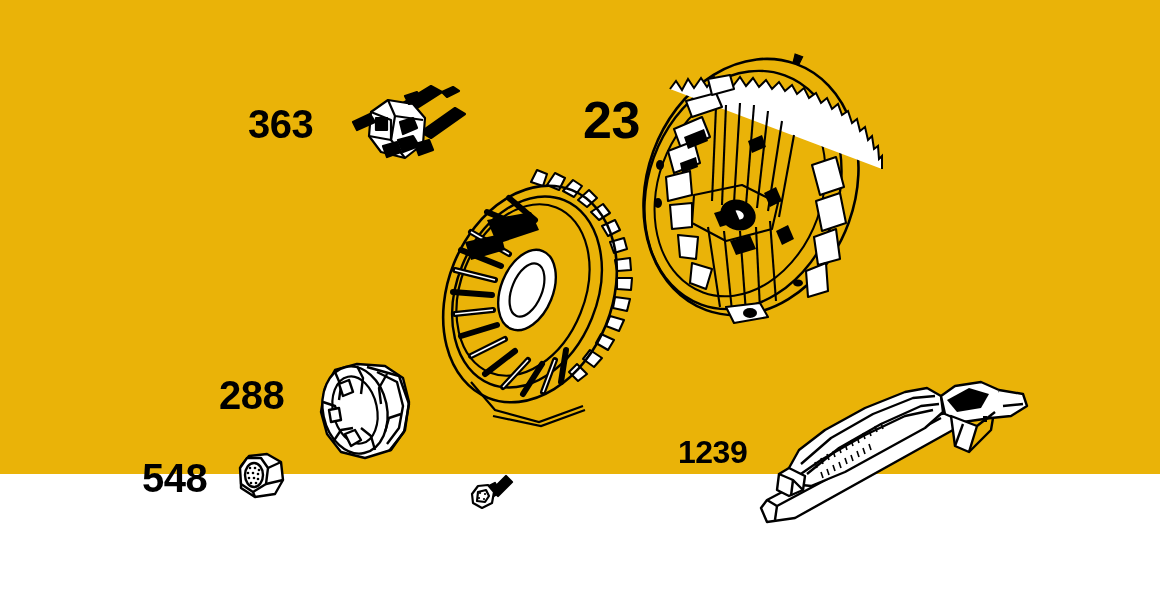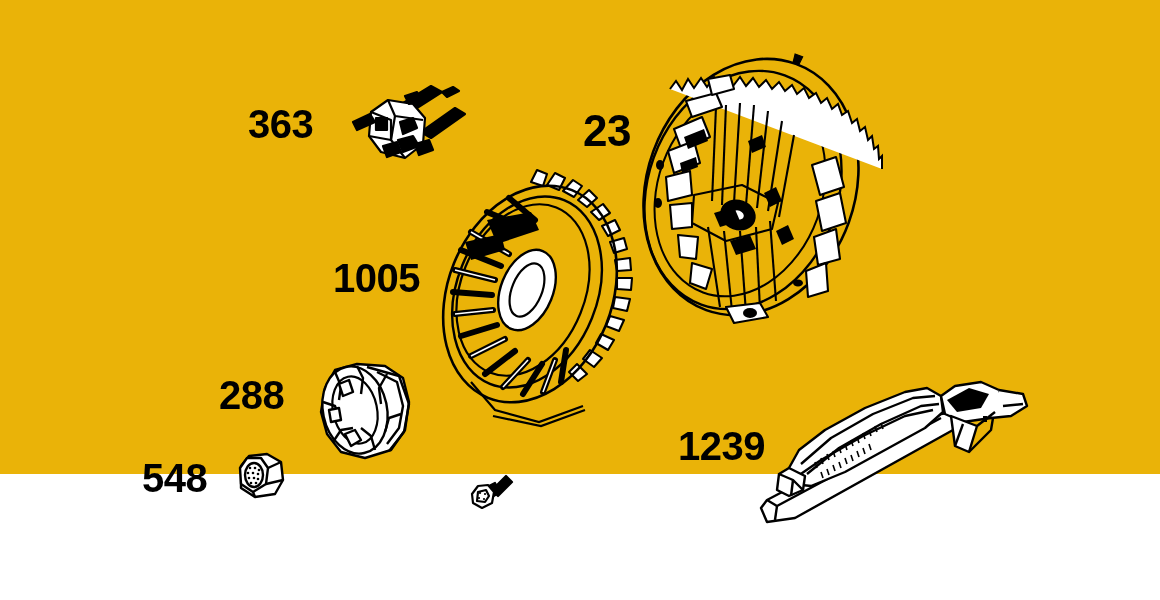--- a/index.html
+++ b/index.html
@@ -330,24 +330,23 @@
         <path d="M196 44 L200 74 L214 80 L222 54 Z" fill="#fff"></path>
         <path d="M200 74 L208 52"></path>
         <path d="M214 80 L236 58 L238 46"></path>
         <path d="M222 54 L240 40"></path>
       </g>
     </svg>
   </div>
 
   <div class="callout" style="left:248px;top:104px;font-size:40px;">363</div>
 
-  <div class="callout" style="left:583px;top:109px;font-size:44px;">23</div>
-
-  <div class="callout" style="left:333px;top:258px;font-size:40px;">1005</div>
+  <div class="callout" style="left:583px;top:94px;font-size:52px;">23</div>
+
 
   <div class="callout" style="left:219px;top:375px;font-size:40px;">288</div>
 
-  <div class="callout" style="left:678px;top:426px;font-size:40px;text-align:center;">1239</div>
+  <div class="callout" style="left:678px;top:436px;font-size:32px;text-align:center;">1239</div>
 
   <div class="callout" style="left:142px;top:458px;font-size:40px;">548</div>
 
 
 </div>
 
 </body></html>

